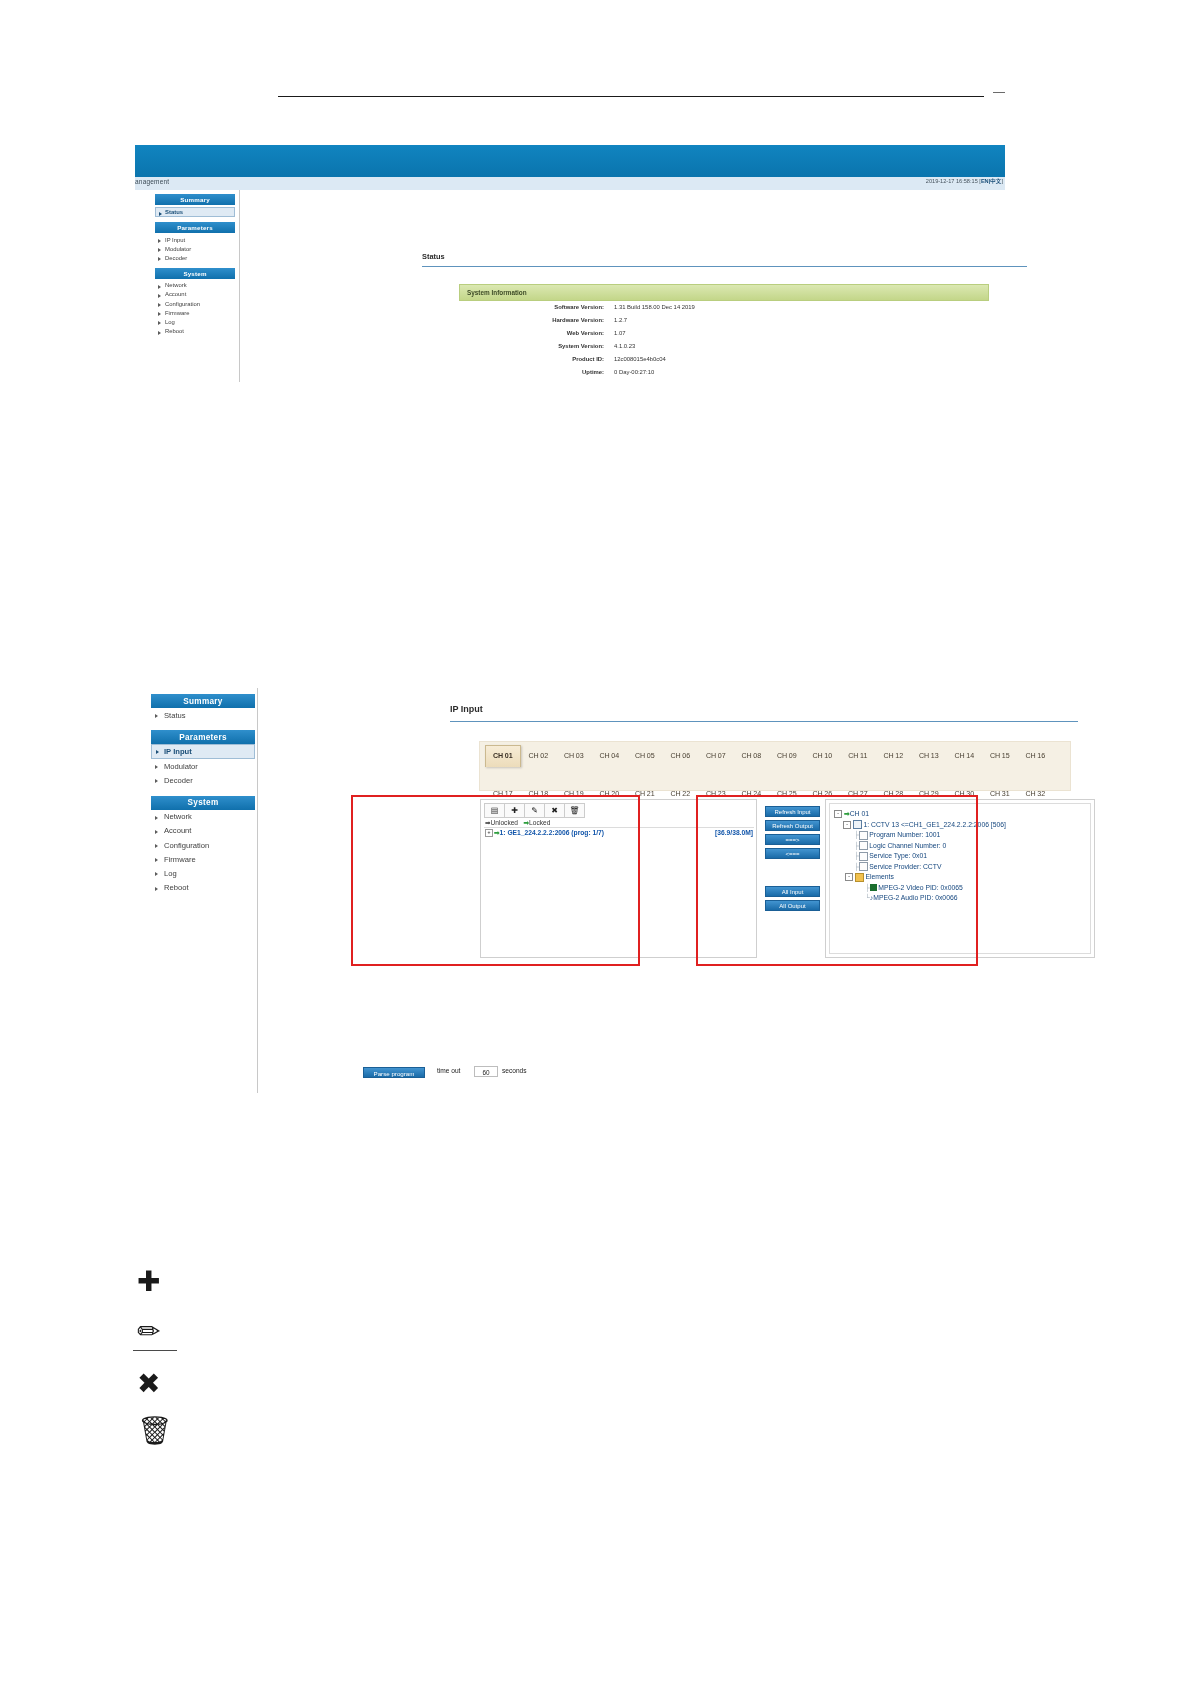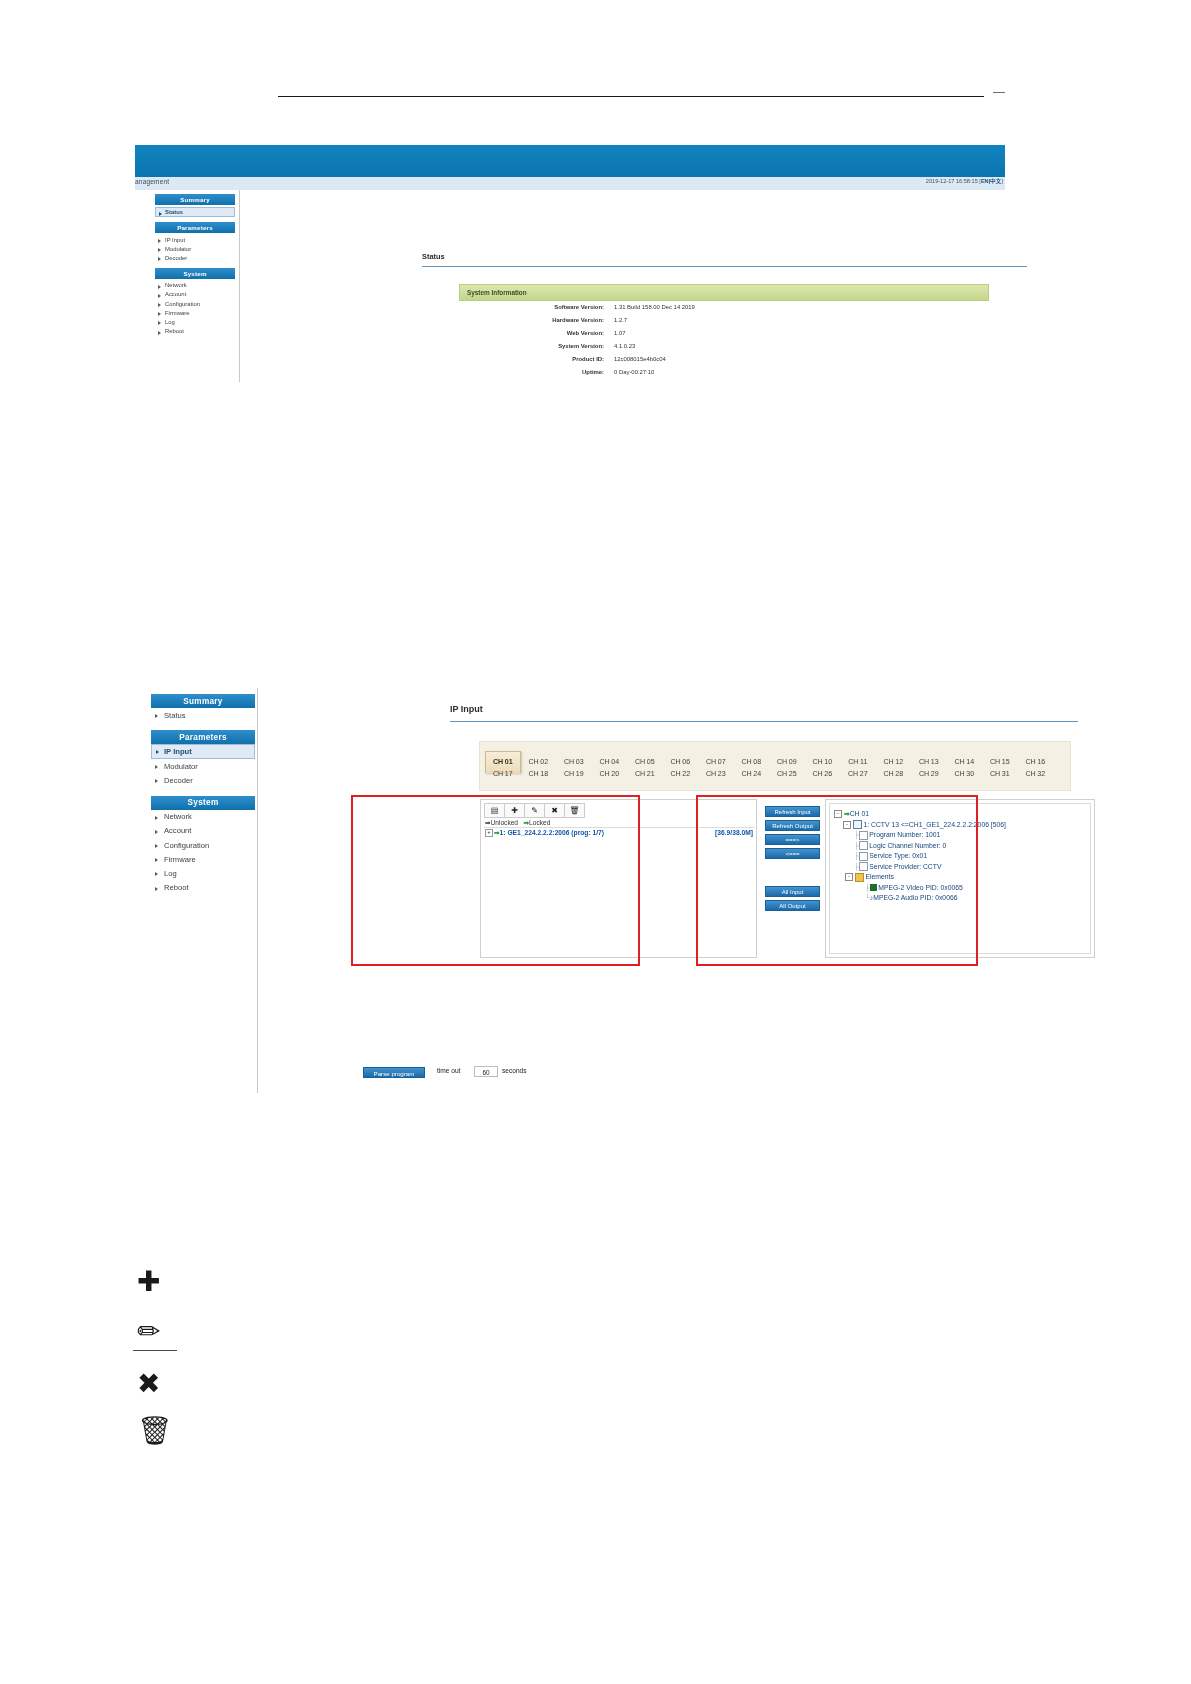--- a/index.html
+++ b/index.html
@@ -153,22 +153,22 @@
     position:absolute;left:190px;top:33px;width:628px;height:0;
     border-top:1.6px solid #5e93bd;
   }
 
   
   .chstrip{
     position:absolute;left:219px;top:53px;width:590px;height:48px;
     background:#f5f0e4;border:1px solid #ebe3d2;
   }
   .chrow{position:absolute;left:5px;height:22px;}
-  .chrow.r1{top:8px;}
-  .chrow.r2{top:20px;}
+  .chrow.r1{top:2px;}
+  .chrow.r2{top:40px;}
   .chtab{
     display:inline-block;width:35.5px;text-align:center;
     font-size:7.1px;color:#4a4133;line-height:22px;
     letter-spacing:-.1px;
   }
   .chtab.active{
     background:#f0e2c3;
     background:linear-gradient(180deg,#f7ecd6 0%,#ecdcba 100%);
     border:1px solid #cbb98f;
     border-bottom:none;

